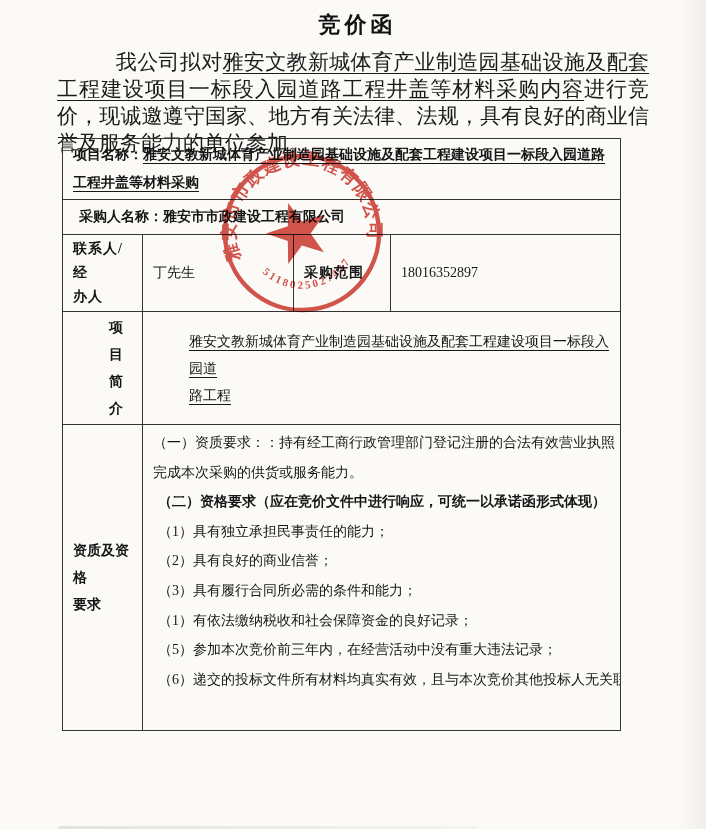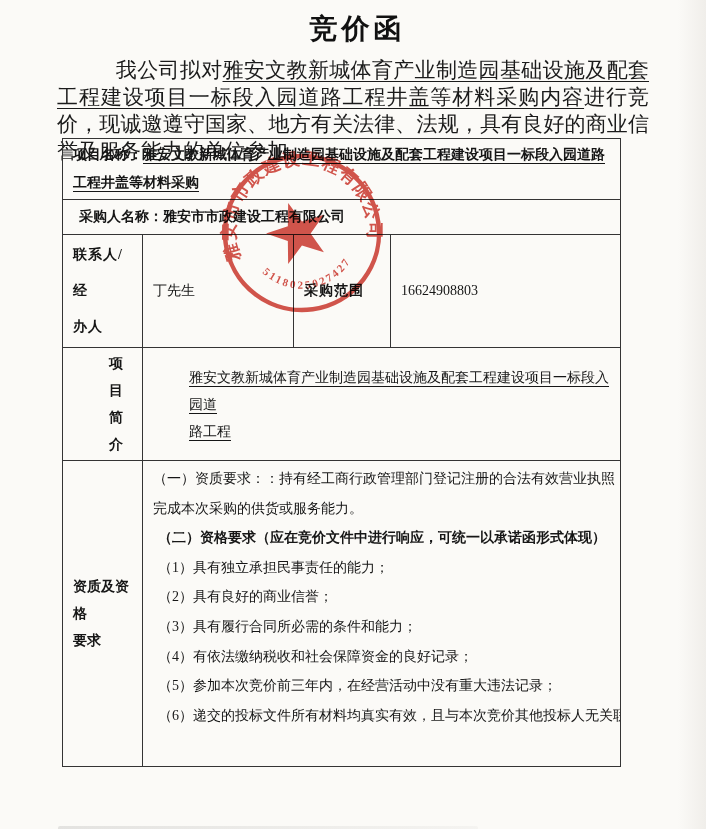--- a/index.html
+++ b/index.html
@@ -7,21 +7,21 @@
     width:706px;height:829px;
     background:linear-gradient(90deg,#fbfaf7 0%,#fbfaf7 96%,#f0eeea 100%);
     font-family:"Liberation Serif","DejaVu Serif",serif;
     color:#1b1b1b;
     position:relative;
     overflow:hidden;
   }
   .page{position:relative;width:706px;height:829px;}
   h1.title{
     margin:10px 0 0 9px;text-align:center;
-    font-size:28px;font-weight:700;letter-spacing:4px;color:#111;
+    font-size:22px;font-weight:700;letter-spacing:4px;color:#111;
   }
   .intro{
     width:592px;margin:9px 0 0 57px;
     font-size:21px;line-height:27px;text-align:justify;text-indent:2.8em;
   }
   .u{text-decoration:underline;text-underline-offset:4px;text-decoration-thickness:1.3px;}
   .b{font-weight:700;}
   table.form{
     position:absolute;left:62px;top:128px;width:558px;
     border-collapse:collapse;table-layout:fixed;
@@ -30,21 +30,21 @@
   table.form td{
     border:1.5px solid #343434;
     padding:2px 10px;vertical-align:middle;
     overflow:hidden;
   }
   .lbl{font-weight:700;text-align:left;padding:2px 5px;line-height:27px;}
   .lbl-left{text-align:left;padding-left:7px;letter-spacing:1px;}
   tr.r1 td{height:54px;line-height:28px;}
   tr.r2 td{height:30px;line-height:22px;padding-left:16px;}
   tr.r3 td{height:61px;}
-  tr.r3 .lbl{line-height:36px;}
+  tr.r3 .lbl{line-height:24px;}
   tr.r4 td{height:59px;line-height:27px;padding-left:46px;}
   tr.r5 td{height:62px;vertical-align:top;padding-top:9px;line-height:24px;}
   tr.r6 td{height:62px;vertical-align:top;padding-top:9px;line-height:23px;}
   tr.r6 .lbl{line-height:28px;}
   tr.r7 td{height:300px;}
   tr.r7 td.content{vertical-align:top;padding-top:3px;}
   tr.r7 .qline{line-height:29.6px;white-space:nowrap;text-indent:5px;}
   tr.r7 .cont{text-indent:0;}
   .stamp{
     position:absolute;left:212px;top:133px;
@@ -83,21 +83,21 @@
       <td colspan="4"><span class="b">采购人名称：</span><span class="b">雅安市市政建设工程有限公司</span></td>
     </tr>
 
     <tr class="r3">
       <td class="lbl lbl-left">
         <div>联系人/经</div>
         <div>办人</div>
       </td>
       <td>丁先生</td>
       <td class="lbl lbl-left">采购范围</td>
-      <td>16624908803</td>
+      <td>18016352897</td>
     </tr>
 
     <tr class="r4">
       <td class="lbl">项目简介</td>
       <td colspan="3">
         <div class="u">雅安文教新城体育产业制造园基础设施及配套工程建设项目一标段入园道</div>
         <div class="u" style="width:42px;text-align:center;">路工程</div>
       </td>
     </tr>
 
@@ -108,21 +108,21 @@
         <div>资质及资格</div>
         <div>要求</div>
       </td>
       <td colspan="3" class="content">
         <div class="qline cont">（一）资质要求：：持有经工商行政管理部门登记注册的合法有效营业执照，并具有</div>
         <div class="qline cont">完成本次采购的供货或服务能力。</div>
         <div class="qline b">（二）资格要求（应在竞价文件中进行响应，可统一以承诺函形式体现）</div>
         <div class="qline">（1）具有独立承担民事责任的能力；</div>
         <div class="qline">（2）具有良好的商业信誉；</div>
         <div class="qline">（3）具有履行合同所必需的条件和能力；</div>
-        <div class="qline">（4）有依法缴纳税收和社会保障资金的良好记录；</div>
+        <div class="qline">（1）有依法缴纳税收和社会保障资金的良好记录；</div>
         <div class="qline">（5）参加本次竞价前三年内，在经营活动中没有重大违法记录；</div>
         <div class="qline">（6）递交的投标文件所有材料均真实有效，且与本次竞价其他投标人无关联；</div>
 
       </td>
     </tr>
 
   </tbody>
     </table>
 
   <svg class="stamp" width="180" height="180" viewBox="0 0 180 180">

